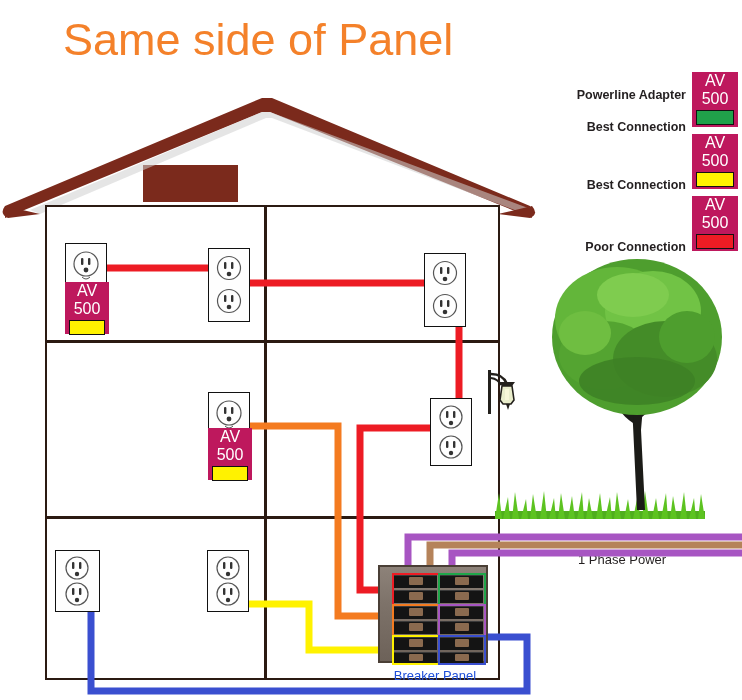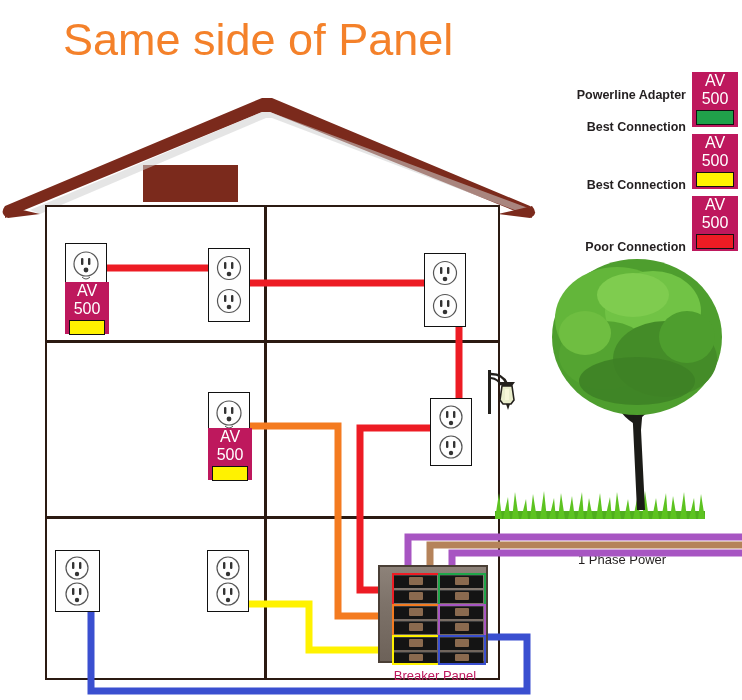--- a/index.html
+++ b/index.html
@@ -38,21 +38,21 @@
   .panel{position:absolute;left:378px;top:565px;width:110px;height:98px;
          background:linear-gradient(180deg,#8d8279 0%,#7d7269 40%,#6d6259 100%);
          border:2px solid #4a3f36;box-sizing:border-box;z-index:5;}
   .panel-inner{position:absolute;left:0;top:0;right:0;bottom:0;}
   .brk{position:absolute;background:#141414;
        box-shadow:inset 0 1px 0 #3a3a3a;}
   .brk:after{content:"";position:absolute;left:50%;top:18%;margin-left:-7px;
              width:14px;height:62%;background:#8a6a4f;border-radius:1px;}
   .brkgrp{position:absolute;box-sizing:border-box;background:transparent;}
   .panel-label{position:absolute;left:340px;top:668px;width:190px;text-align:center;
-               font-size:13px;color:#be185d;}
+               font-size:13px;color:#1d4ed8;}
 
   
   .grass{position:absolute;left:495px;top:487px;width:210px;height:32px;}
   .tree{position:absolute;left:545px;top:255px;width:185px;height:255px;}
   .lamp{position:absolute;left:486px;top:368px;width:32px;height:48px;}
 
   .phase-label{position:absolute;left:578px;top:552px;font-size:13px;
                color:#231f20;white-space:nowrap;}
 </style>
 </head>

